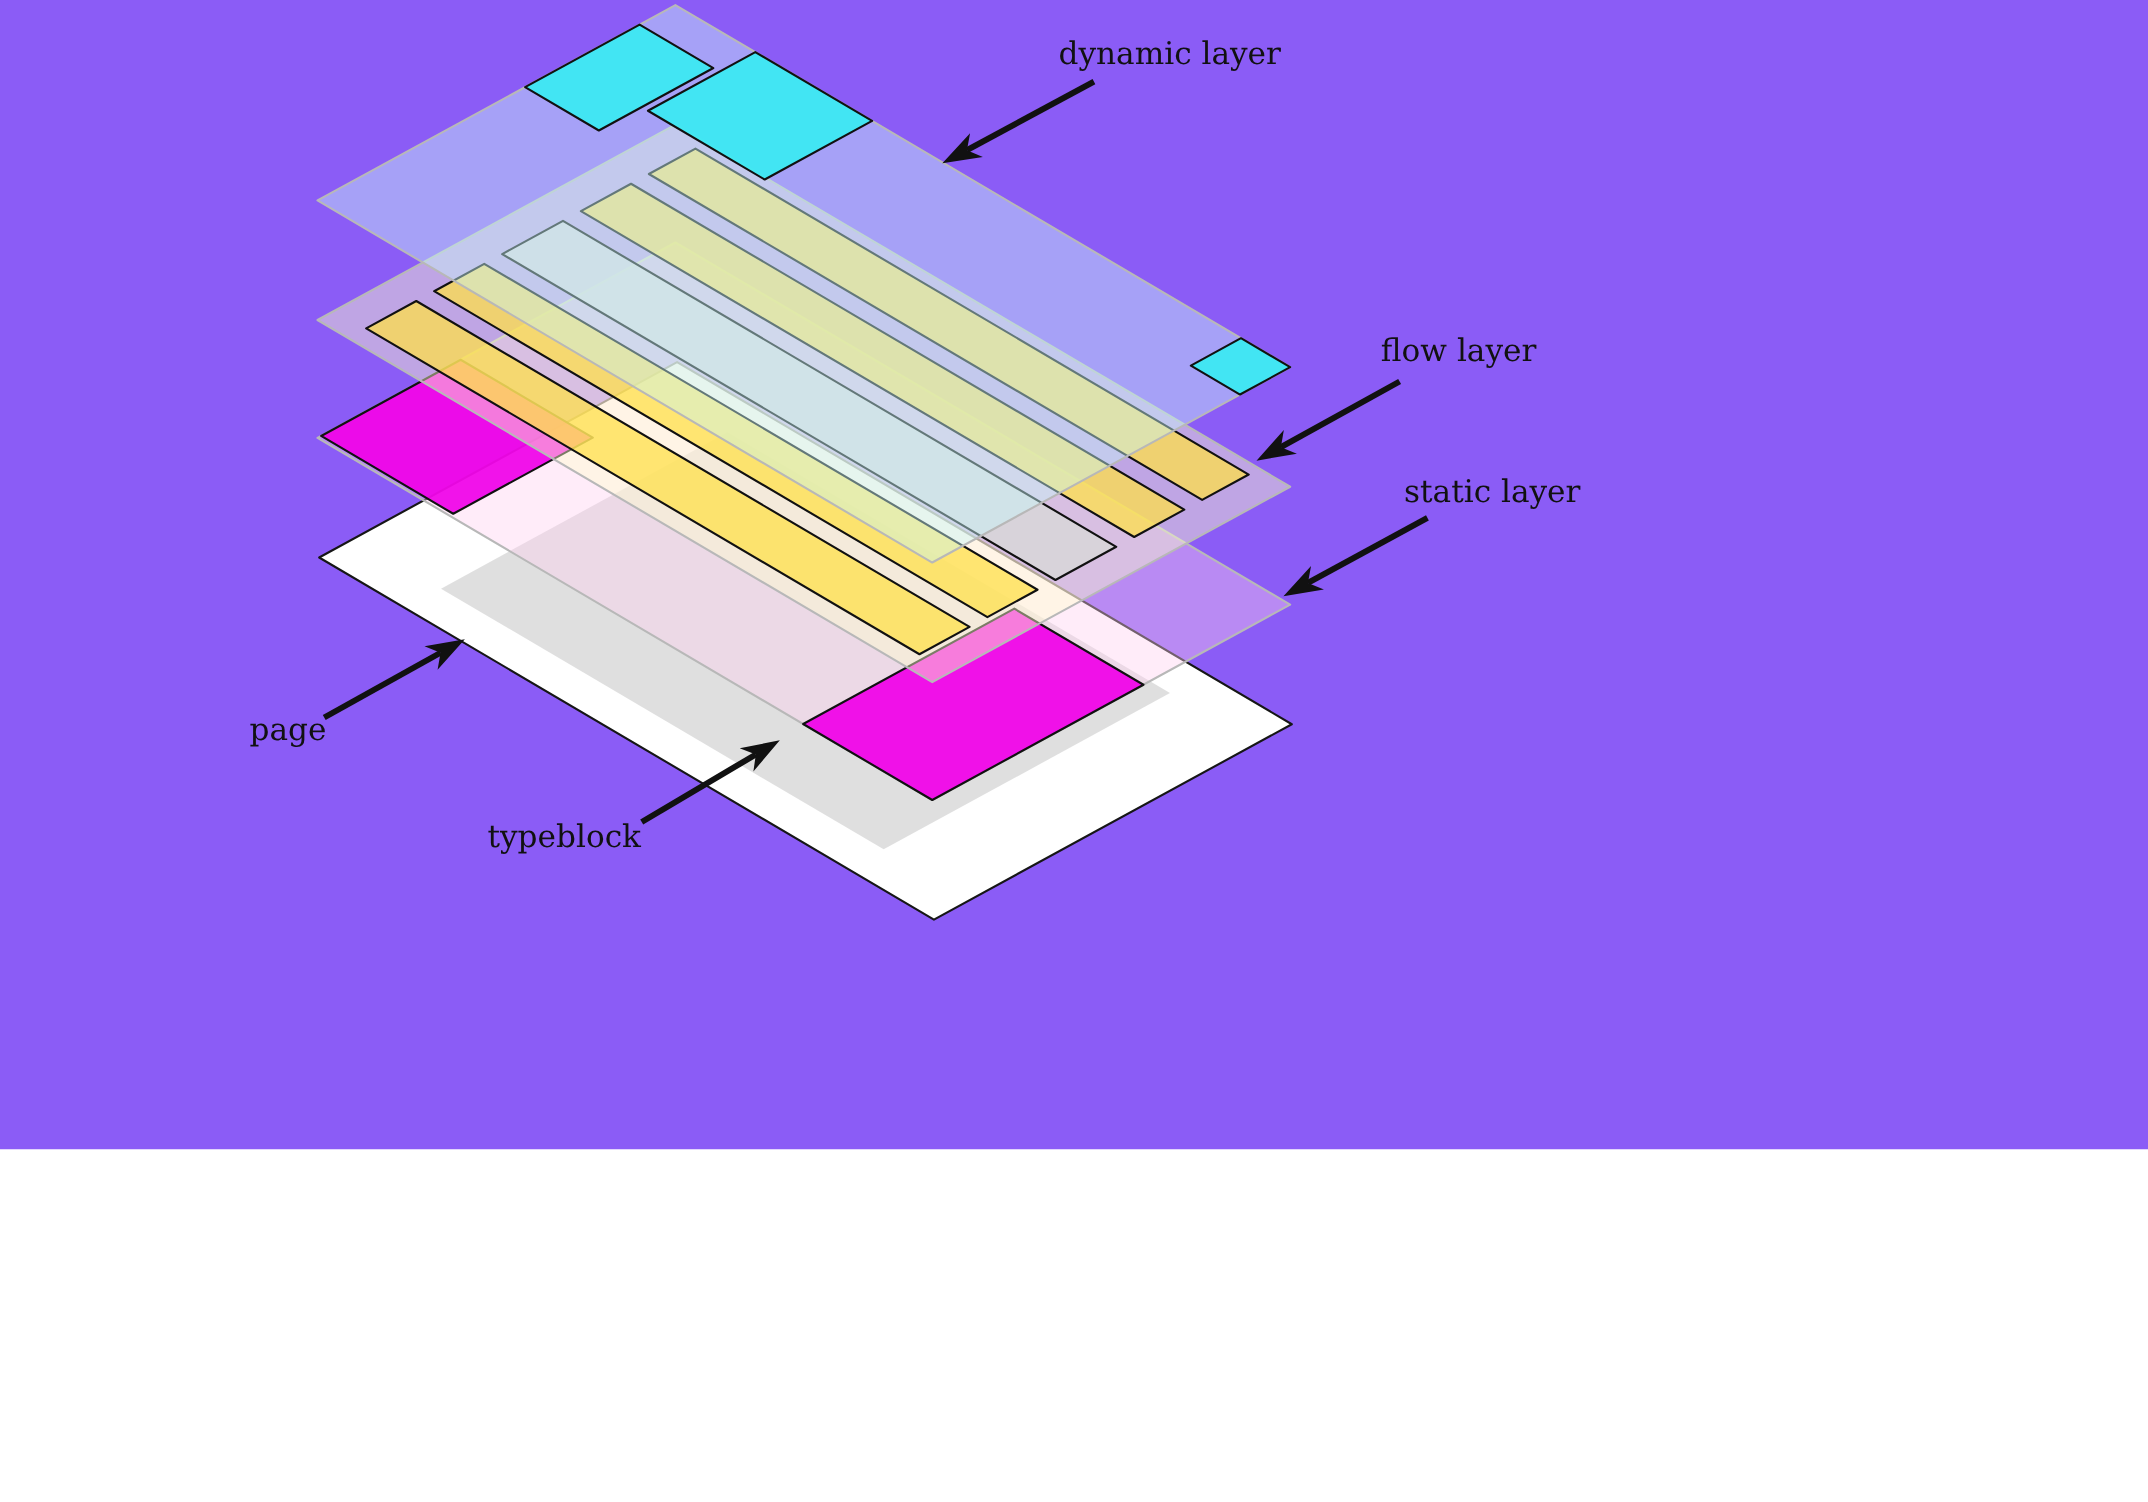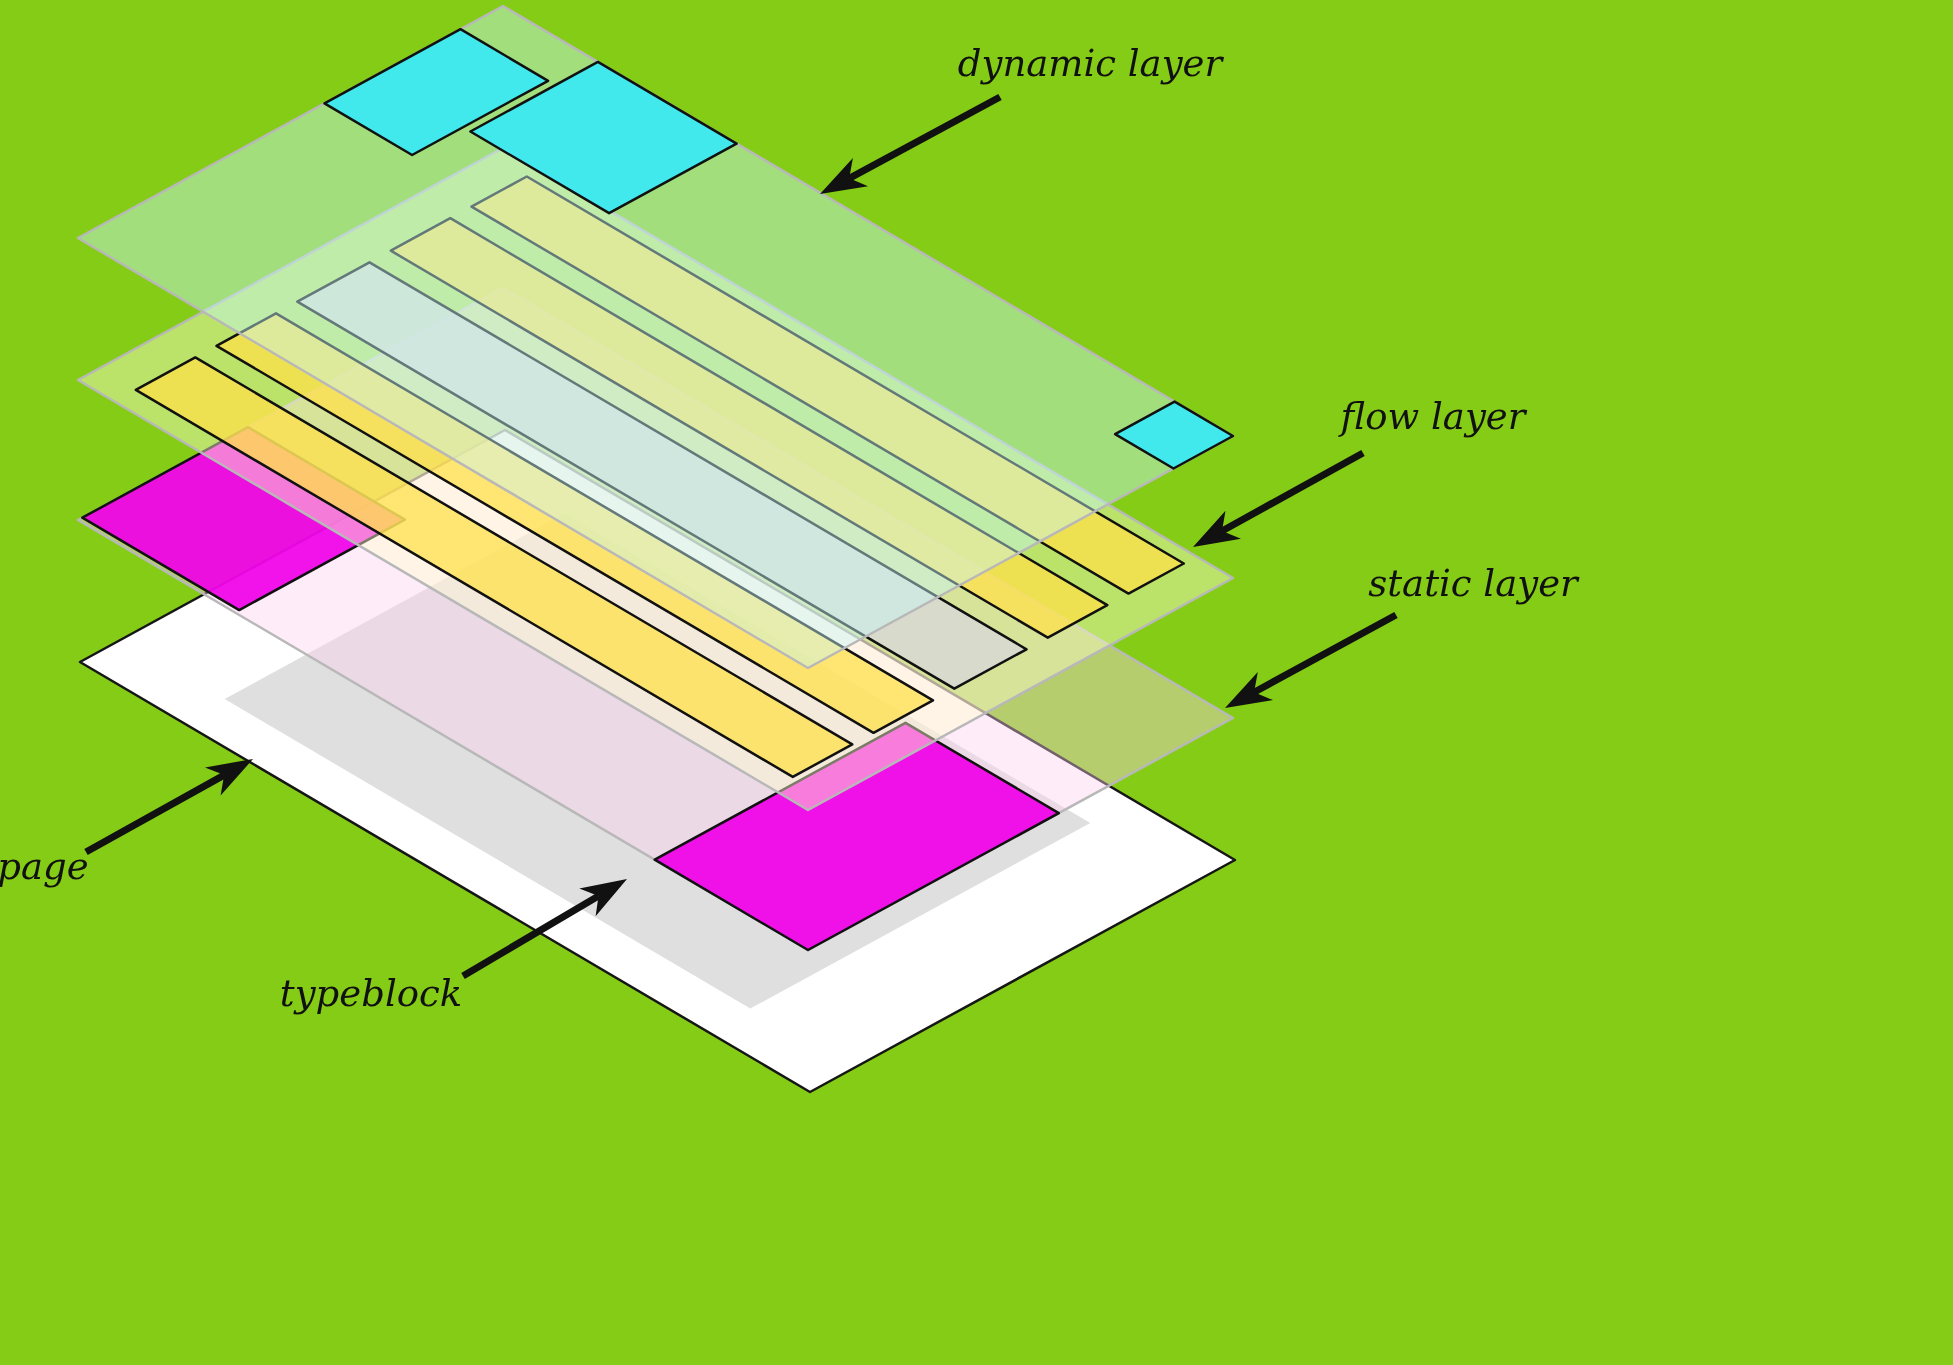--- a/index.html
+++ b/index.html
@@ -1,16 +1,16 @@
 <!DOCTYPE html>
 <html><head>
 <meta charset="utf-8">
 <style>
   html,body{margin:0;padding:0;background:#ffffff;}
-  .stage{position:relative;width:1953px;height:1365px;background:#84cc16;overflow:hidden;font-style:italic;}
+  .stage{position:relative;width:1953px;height:1045px;background:#8b5cf6;overflow:hidden;}
   svg{display:block;width:100%;height:100%;}
   .ann-label{font-family:"DejaVu Serif","Liberation Serif",serif;font-size:37px;fill:#111111;}
 </style>
 </head>
 <body>
 
 <div class="stage">
   <svg id="diagram" viewBox="0 0 1953 1365" aria-hidden="false">
     <g id="sheets">
         <polygon points="80.0,662.0 505.0,430.0 1235.0,860.0 810.0,1092.0" fill="#ffffff" fill-opacity="1" stroke="#161616" stroke-width="2.5" stroke-linejoin="round"></polygon>

